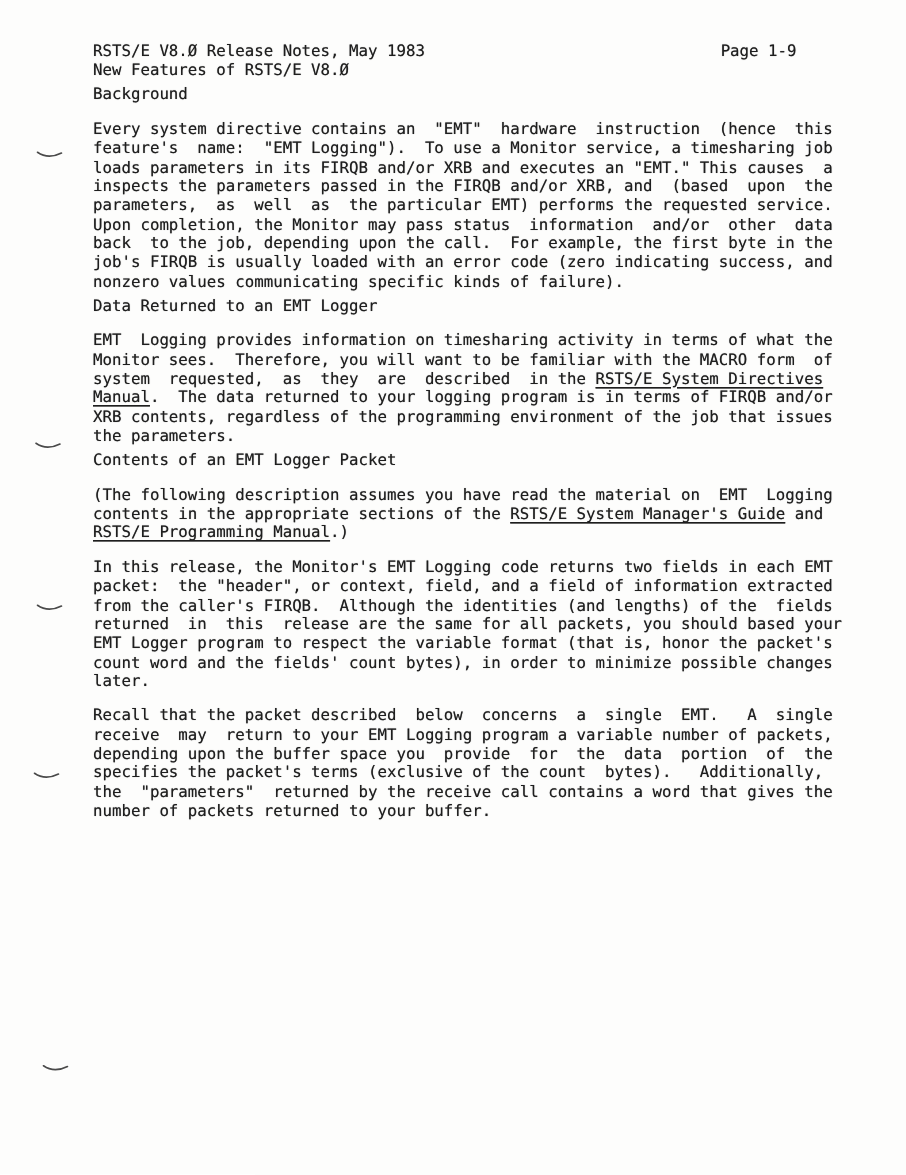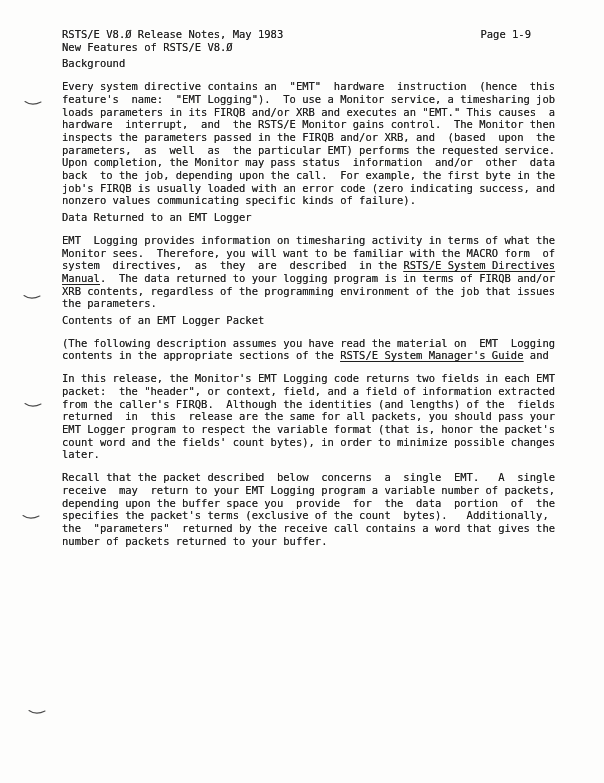--- a/index.html
+++ b/index.html
@@ -55,47 +55,47 @@
         <div class="line">New Features of RSTS/E V8.Ø</div>
       </div>
       <div class="line">Page 1-9</div>
     </div>
     <div>
         <div class="heading">Background</div>
         <div class="para">
           <div class="line"><span>Every system directive contains an  "EMT"  hardware  instruction  (hence  this</span></div>
           <div class="line"><span>feature's  name:  "EMT Logging").  To use a Monitor service, a timesharing job</span></div>
           <div class="line"><span>loads parameters in its FIRQB and/or XRB and executes an "EMT." This causes  a</span></div>
-          <div class="line"><span>hardware  interrupt,  and  the RSTS/E Monitor gains control.  The Monitor then</span></div>
           <div class="line"><span>inspects the parameters passed in the FIRQB and/or XRB, and  (based  upon  the</span></div>
           <div class="line"><span>parameters,  as  well  as  the particular EMT) performs the requested service.</span></div>
           <div class="line"><span>Upon completion, the Monitor may pass status  information  and/or  other  data</span></div>
           <div class="line"><span>back  to the job, depending upon the call.  For example, the first byte in the</span></div>
           <div class="line"><span>job's FIRQB is usually loaded with an error code (zero indicating success, and</span></div>
           <div class="line"><span>nonzero values communicating specific kinds of failure).</span></div>
         </div>
         <div class="heading">Data Returned to an EMT Logger</div>
         <div class="para">
           <div class="line"><span>EMT  Logging provides information on timesharing activity in terms of what the</span></div>
           <div class="line"><span>Monitor sees.  Therefore, you will want to be familiar with the MACRO form  of</span></div>
-          <div class="line"><span>system  directives,  as  they  are  described  in the </span><span class="u">RSTS/E System Directives</span></div>
+          <div class="line"><span>system  requested,  as  they  are  described  in the </span><span class="u">RSTS/E System Directives</span></div>
           <div class="line"><span class="u">Manual</span><span>.  The data returned to your logging program is in terms of FIRQB and/or</span></div>
           <div class="line"><span>XRB contents, regardless of the programming environment of the job that issues</span></div>
           <div class="line"><span>the parameters.</span></div>
         </div>
         <div class="heading">Contents of an EMT Logger Packet</div>
         <div class="para">
           <div class="line"><span>(The following description assumes you have read the material on  EMT  Logging</span></div>
           <div class="line"><span>contents in the appropriate sections of the </span><span class="u">RSTS/E System Manager's Guide</span><span> and</span></div>
+          <div class="line"><span class="u">RSTS/E Programming Manual</span><span>.)</span></div>
         </div>
         <div class="para">
           <div class="line"><span>In this release, the Monitor's EMT Logging code returns two fields in each EMT</span></div>
           <div class="line"><span>packet:  the "header", or context, field, and a field of information extracted</span></div>
           <div class="line"><span>from the caller's FIRQB.  Although the identities (and lengths) of the  fields</span></div>
-          <div class="line"><span>returned  in  this  release are the same for all packets, you should pass your</span></div>
+          <div class="line"><span>returned  in  this  release are the same for all packets, you should based your</span></div>
           <div class="line"><span>EMT Logger program to respect the variable format (that is, honor the packet's</span></div>
           <div class="line"><span>count word and the fields' count bytes), in order to minimize possible changes</span></div>
           <div class="line"><span>later.</span></div>
         </div>
         <div class="para">
           <div class="line"><span>Recall that the packet described  below  concerns  a  single  EMT.   A  single</span></div>
           <div class="line"><span>receive  may  return to your EMT Logging program a variable number of packets,</span></div>
           <div class="line"><span>depending upon the buffer space you  provide  for  the  data  portion  of  the</span></div>
           <div class="line"><span>specifies the packet's terms (exclusive of the count  bytes).   Additionally,</span></div>
           <div class="line"><span>the  "parameters"  returned by the receive call contains a word that gives the</span></div>

